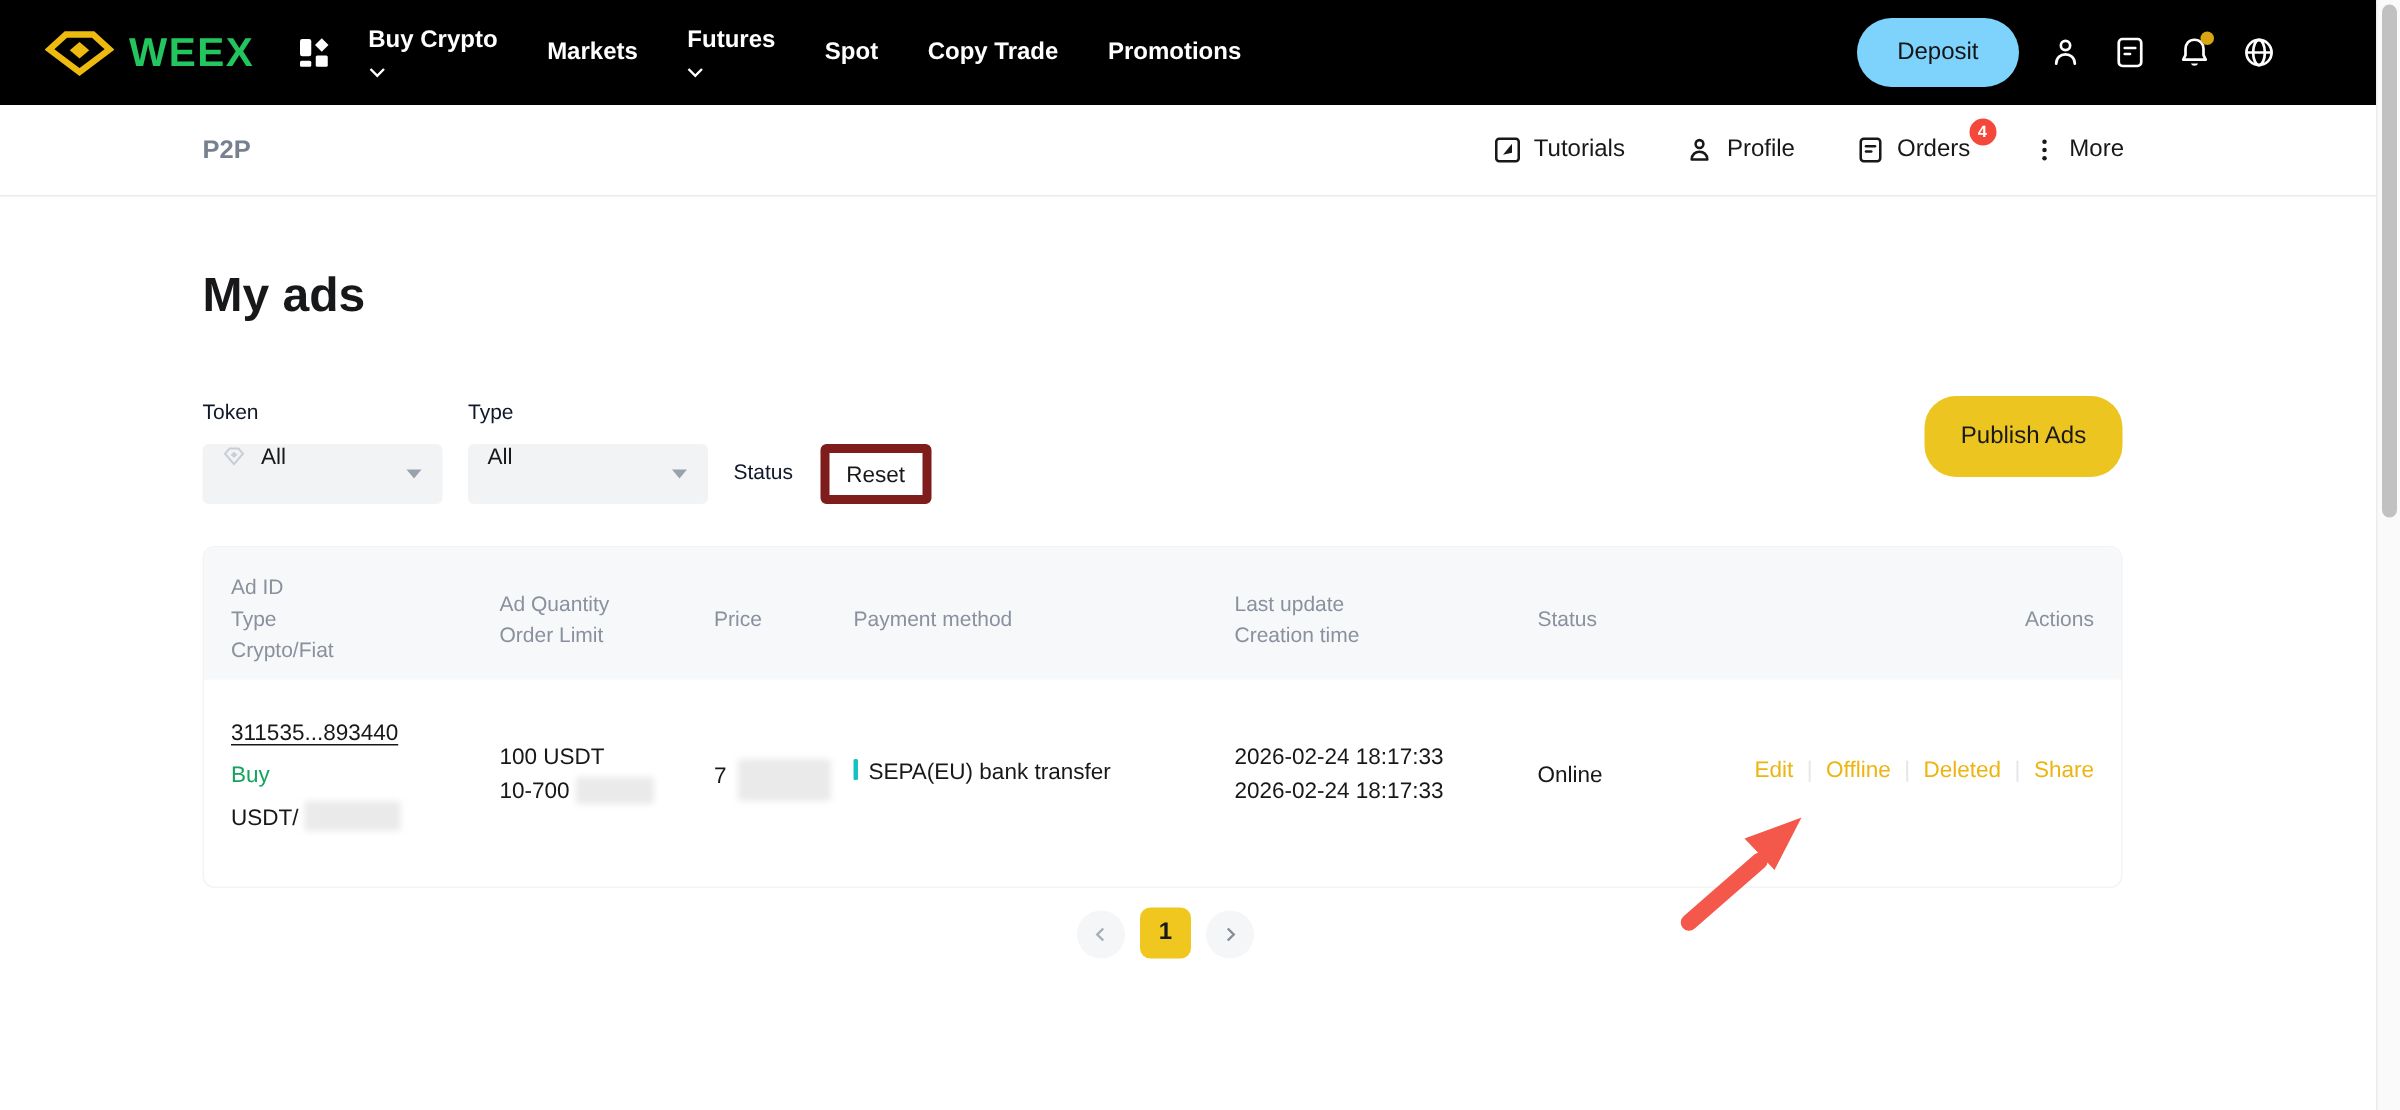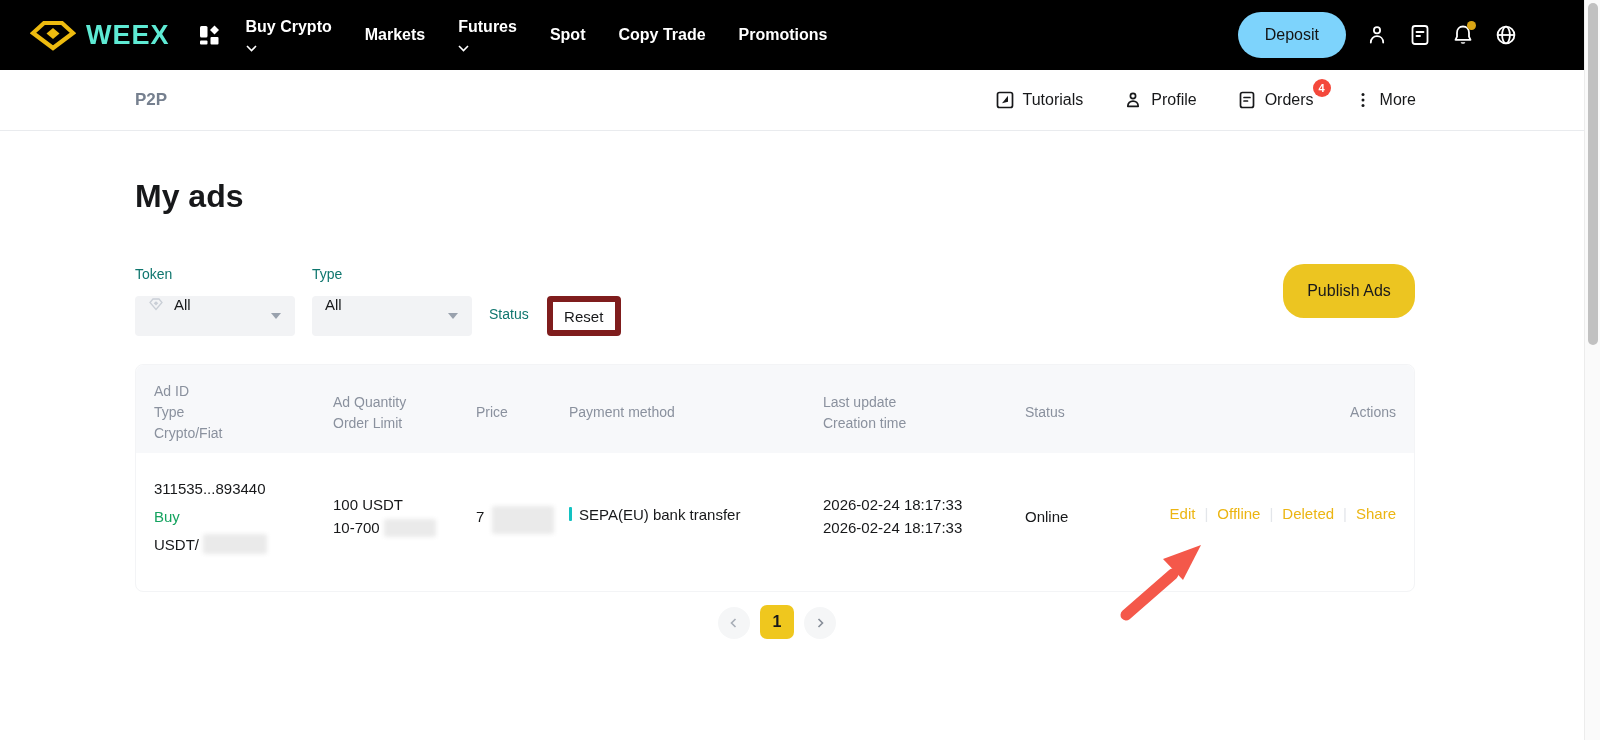--- a/index.html
+++ b/index.html
@@ -4,21 +4,21 @@
 <style>
   * { margin:0; padding:0; box-sizing:border-box; }
   html,body { background:#fff; }
   body { font-family:"Liberation Sans","DejaVu Sans",sans-serif; color:#17181A; }
   #screen { position:relative; width:1600px; height:740px; background:#fff; overflow:hidden; }
 
   
   .navbar { position:absolute; top:0; left:0; width:1584px; height:70px; background:#000;
             display:flex; align-items:center; padding:0 66px 0 30px; }
   .brand { display:flex; align-items:center; gap:10px; }
-  .brand-text { color:#5eead4; font-size:27px; font-weight:800; letter-spacing:1px; }
+  .brand-text { color:#22c55e; font-size:27px; font-weight:800; letter-spacing:1px; }
   .apps-icon { margin-left:28px; display:flex; align-items:center; }
   .nav-links { display:flex; align-items:center; gap:33px; margin-left:26px; }
   .nav-item { display:flex; align-items:flex-start; gap:7px; color:#fff; font-size:16px;
               font-weight:600; cursor:pointer; white-space:nowrap;flex-direction:column; }
   .nav-item svg { margin-top:2px; }
   .nav-right { margin-left:auto; display:flex; align-items:center; gap:19px; }
   .deposit-btn { background:#7dd3fc; color:#141414; font-size:16px; font-weight:500;
                  border:none; border-radius:23px; height:46px; padding:0 27px; cursor:pointer;
                  font-family:inherit; }
   .icon-btn { position:relative; width:24px; height:24px; color:#fff; display:flex;
@@ -38,21 +38,21 @@
   .orders-badge { position:absolute; top:-11px; right:-17px; min-width:18px; height:18px;
                   background:#F4483B; color:#fff; border-radius:50%; font-size:11px;
                   font-weight:700; display:flex; align-items:center; justify-content:center; }
 
   
   .page-title { position:absolute; left:135px; top:178px; font-size:32px; font-weight:800;
                 color:#17181A; }
 
   .filters { position:absolute; left:135px; top:266px; display:flex; align-items:flex-end; }
   .filter-group { margin-right:17px; }
-  .filter-label { font-size:14px; color:#0f766e; margin-bottom:14px; }
+  .filter-label { font-size:14px; color:#0f172a; margin-bottom:14px; }
   .dd { position:relative; width:160px; height:40px; background:#F2F3F5; border-radius:4px;
         display:flex; padding:0 28px 0 13px; cursor:pointer; }
   .dd-value { font-size:15px; color:#17181A; }
   .dd-placeholder { color:#A9AFB9; }
   .dd-caret { position:absolute; right:14px; top:17px; width:0; height:0;
               border-left:5px solid transparent; border-right:5px solid transparent;
               border-top:6px solid #99A1AD; }
   .token-ic { margin-right:10px; display:flex; }
   .reset-btn { width:74px; height:40px; background:#fff; border:6px solid #7f1d1d;
                border-radius:4px; font-size:15px; color:#17181A; cursor:pointer;
@@ -63,21 +63,21 @@
 
   
   .ads-table { position:absolute; left:135px; top:364px; width:1280px; height:228px;
                border-radius:8px; background:#fff; border:1px solid #F3F4F6; }
   .t-head { position:absolute; top:0; left:0; width:100%; height:88px; background:#F7F8FA;
             border-radius:8px 8px 0 0; }
   .th { position:absolute; font-size:14px; color:#8A919E; line-height:21px; }
   .t-row { position:absolute; top:88px; left:0; width:100%; height:139px; }
   .cell-line { position:absolute; font-size:15px; color:#17181A; line-height:21px;
                white-space:nowrap; }
-  .adid-link { color:#17181A; text-underline-offset:3px;
+  .adid-link { color:#17181A; text-decoration:underline; text-underline-offset:3px;
                cursor:pointer; }
   .buy-tag { color:#14A35F; }
   .blur-block { display:inline-block; background:#EAEAEA; border-radius:2px;
                 filter:blur(2px); vertical-align:-4px; margin-left:4px; }
   .pm-bar { display:inline-block; width:3px; height:14px; background:#13C2C2;
             border-radius:1px; margin-right:7px; vertical-align:-1px; }
   .actions-cell { position:absolute; right:18px; top:52px; font-size:15px; white-space:nowrap; }
   .action-link { color:#ECB512; cursor:pointer; }
   .action-sep { color:#E3E6EA; margin:0 9px; }
 

